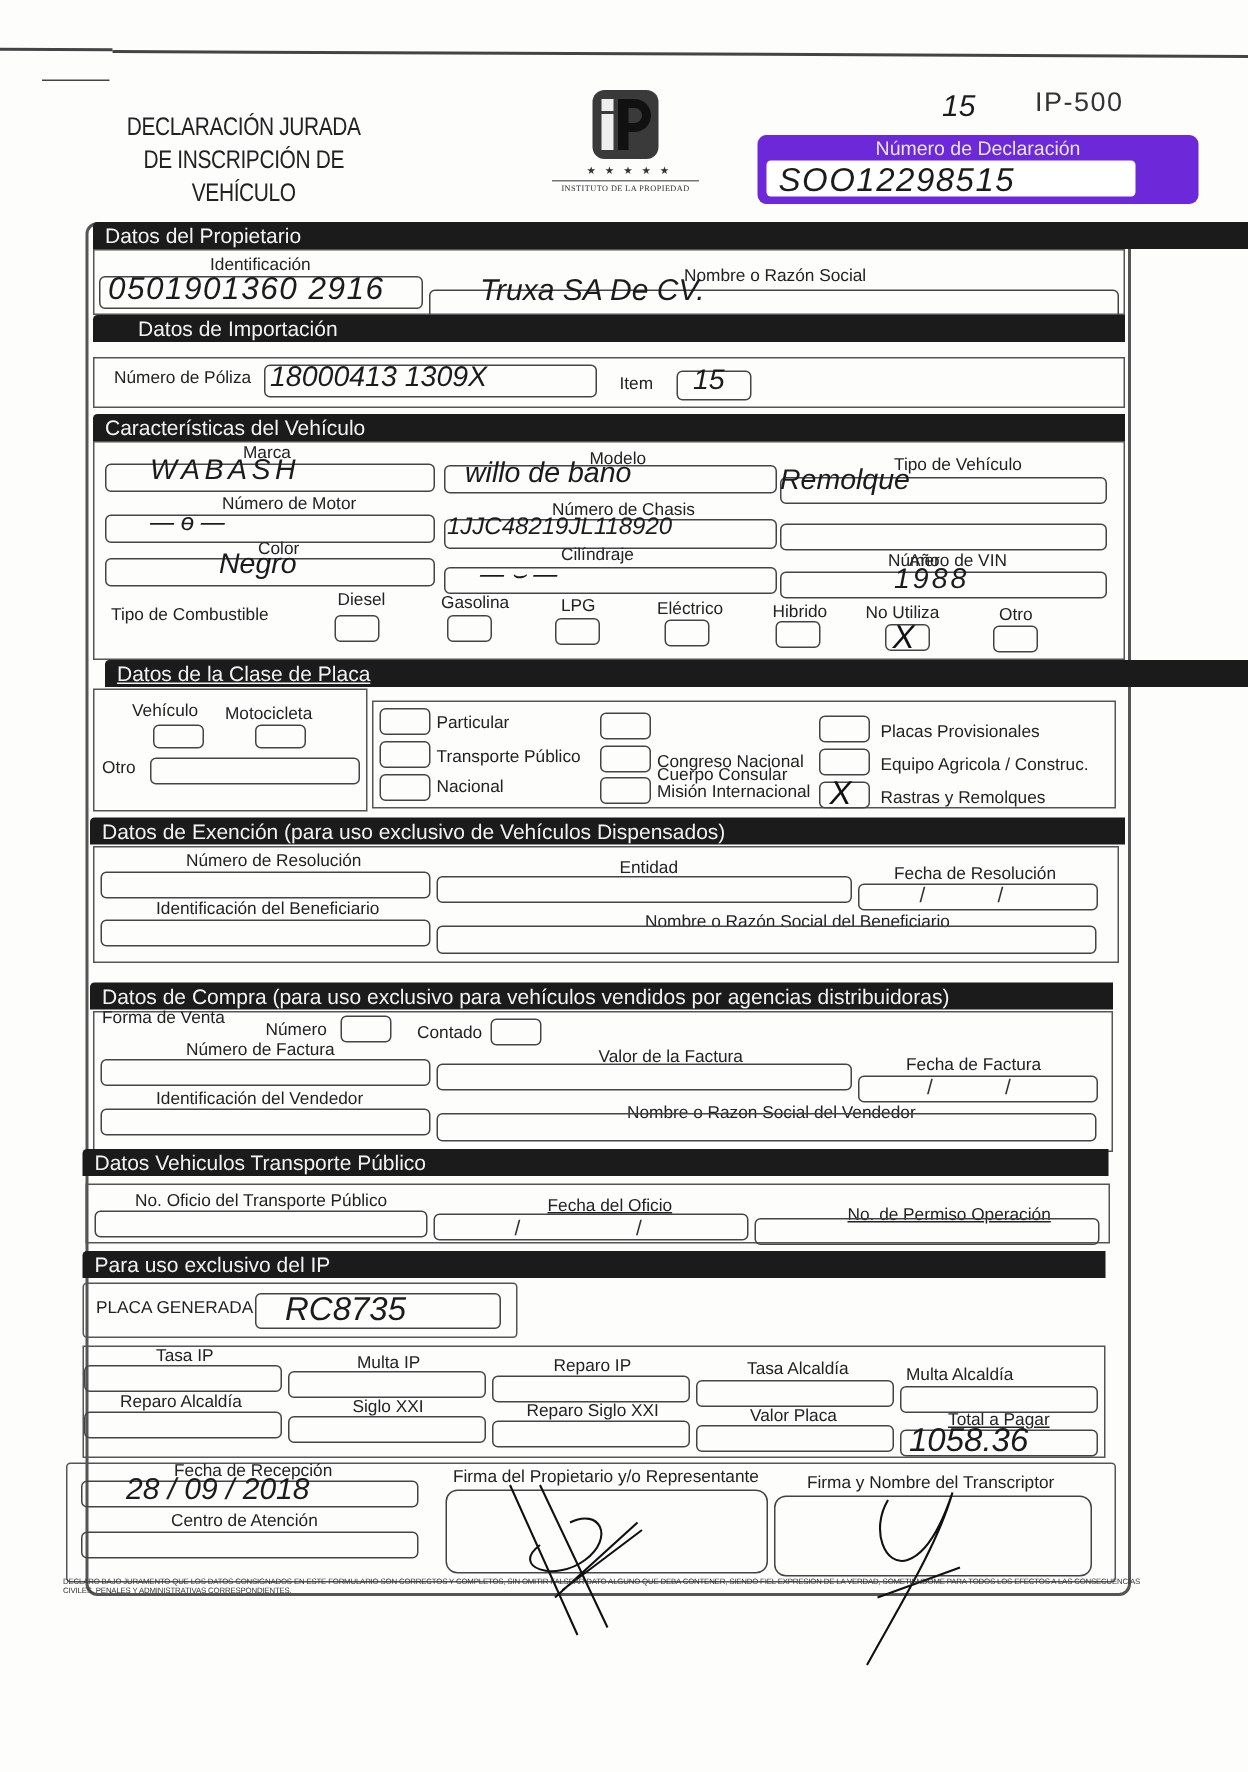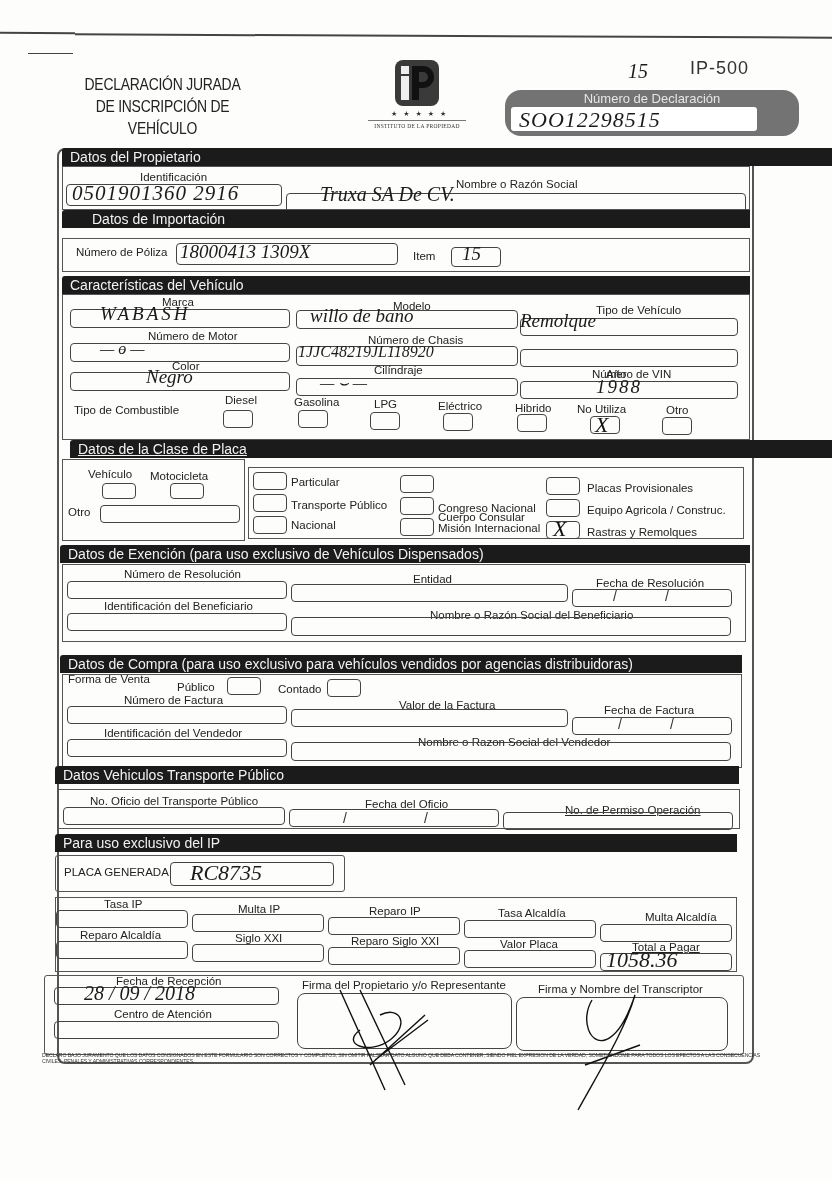--- a/index.html
+++ b/index.html
@@ -9,22 +9,22 @@
   .title{position:absolute;left:60px;top:74px;width:200px;text-align:center;font-family:"Liberation Sans",sans-serif;font-size:17px;line-height:22px;letter-spacing:-0.3px;transform:scaleX(0.82);transform-origin:left top;width:250px;color:#222;}
   .logo{position:absolute;left:395px;top:60px;width:44px;height:46px;border-radius:8px;background:#3a3a3a;}
   .logo .i-dot{position:absolute;left:6px;top:6px;width:8px;height:8px;background:#eee;}
   .logo .i-bar{position:absolute;left:6px;top:16px;width:8px;height:24px;background:#eee;}
   .logo .p-stem{position:absolute;left:17px;top:6px;width:7px;height:34px;background:#111;}
   .logo .p-bowl{position:absolute;left:17px;top:6px;width:22px;height:22px;border:6px solid #111;border-left:none;border-radius:0 12px 12px 0;box-sizing:border-box;}
   .logo-stars{position:absolute;left:391px;top:110px;font-size:7px;letter-spacing:2px;color:#333;}
   .logo-line{position:absolute;left:368px;top:120px;width:98px;height:1px;background:#777;}
   .logo-text{position:absolute;left:368px;top:123px;width:98px;font-size:5.5px;text-align:center;font-family:"Liberation Serif",serif;color:#333;letter-spacing:0.3px;}
   .formcode{position:absolute;left:690px;top:58px;font-size:18px;color:#333;letter-spacing:1px;}
-  .hand{font-family:Liberation Serif, serif;color:#1b1b1b;font-style:italic;}
-  .decl-box{position:absolute;left:505px;top:90px;width:294px;height:46px;background:#737373;border-radius:16px;}
+  .hand{font-family:Liberation Sans, sans-serif;color:#1b1b1b;font-style:italic;}
+  .decl-box{position:absolute;left:505px;top:90px;width:294px;height:46px;background:#6d28d9;border-radius:6px;}
   .decl-label{position:absolute;left:0;top:1px;width:100%;text-align:center;color:#e6e6e6;font-size:13px;}
   .decl-input{position:absolute;left:6px;top:17px;width:246px;height:24px;background:#fff;border-radius:3px;}
   .decl-value{position:absolute;left:8px;top:0px;font-size:22px;letter-spacing:1px;}
   .annot{position:absolute;left:628px;top:60px;font-size:20px;}
   .frame{position:absolute;left:57px;top:148px;width:697px;height:916px;border:2px solid #555;border-radius:8px;box-sizing:border-box;}
   .bar{position:absolute;height:18px;background:#1b1b1b;color:#f2f2f2;font-size:14px;line-height:18px;padding-left:8px;box-sizing:border-box;border-radius:3px 0 0 0;}
   .sect{position:absolute;border:1px solid #555;box-sizing:border-box;}
   .lbl{position:absolute;font-size:11.5px;color:#222;white-space:nowrap;}
   .fld{position:absolute;border:1px solid #444;border-radius:4px;box-sizing:border-box;background:transparent;}
   .chk{position:absolute;width:30px;height:18px;border:1px solid #444;border-radius:4px;box-sizing:border-box;}
@@ -188,21 +188,21 @@
 <div class="slash" style="left:613px;top:588px;">/</div>
 <div class="slash" style="left:665px;top:588px;">/</div>
 <div class="lbl" style="left:104px;top:600px;">Identificación del Beneficiario</div>
 <div class="fld" style="left:67px;top:613px;width:220px;height:18px;"></div>
 <div class="lbl" style="left:430px;top:609px;">Nombre o Razón Social del Beneficiario</div>
 <div class="fld" style="left:291px;top:617px;width:440px;height:19px;"></div>
 
 <div class="bar" style="left:60px;top:655px;width:682px;">Datos de Compra (para uso exclusivo para vehículos vendidos por agencias distribuidoras)</div>
 <div class="sect" style="left:62px;top:674px;width:680px;height:94px;"></div>
 <div class="lbl" style="left:68px;top:673px;">Forma de Venta</div>
-<div class="lbl" style="left:177px;top:681px;">Público</div>
+<div class="lbl" style="left:177px;top:681px;">Número</div>
 <div class="chk" style="left:227px;top:677px;width:34px;height:18px;"></div>
 <div class="lbl" style="left:278px;top:683px;">Contado</div>
 <div class="chk" style="left:327px;top:679px;width:34px;height:18px;"></div>
 <div class="lbl" style="left:124px;top:694px;">Número de Factura</div>
 <div class="fld" style="left:67px;top:706px;width:220px;height:18px;"></div>
 <div class="lbl" style="left:399px;top:699px;">Valor de la Factura</div>
 <div class="fld" style="left:291px;top:709px;width:277px;height:18px;"></div>
 <div class="lbl" style="left:604px;top:704px;">Fecha de Factura</div>
 <div class="fld" style="left:572px;top:717px;width:160px;height:18px;"></div>
 <div class="slash" style="left:618px;top:716px;">/</div>
@@ -232,21 +232,21 @@
 <div class="sect" style="left:55px;top:897px;width:682px;height:75px;"></div>
 <div>
   <div class="lbl" style="left:104px;top:898px;">Tasa IP</div>
   <div class="fld" style="left:56px;top:910px;width:132px;height:18px;"></div>
   <div class="lbl" style="left:238px;top:903px;">Multa IP</div>
   <div class="fld" style="left:192px;top:914px;width:132px;height:18px;"></div>
   <div class="lbl" style="left:369px;top:905px;">Reparo IP</div>
   <div class="fld" style="left:328px;top:917px;width:132px;height:18px;"></div>
   <div class="lbl" style="left:498px;top:907px;">Tasa Alcaldía</div>
   <div class="fld" style="left:464px;top:920px;width:132px;height:18px;"></div>
-  <div class="lbl" style="left:645px;top:911px;">Multa Alcaldía</div>
+  <div class="lbl" style="left:604px;top:911px;">Multa Alcaldía</div>
   <div class="fld" style="left:600px;top:924px;width:132px;height:18px;"></div>
 </div>
 <div>
   <div class="lbl" style="left:80px;top:929px;">Reparo Alcaldía</div>
   <div class="fld" style="left:56px;top:941px;width:132px;height:18px;"></div>
   <div class="lbl" style="left:235px;top:932px;">Siglo XXI</div>
   <div class="fld" style="left:192px;top:944px;width:132px;height:18px;"></div>
   <div class="lbl" style="left:351px;top:935px;">Reparo Siglo XXI</div>
   <div class="fld" style="left:328px;top:947px;width:132px;height:18px;"></div>
   <div class="lbl" style="left:500px;top:938px;">Valor Placa</div>

